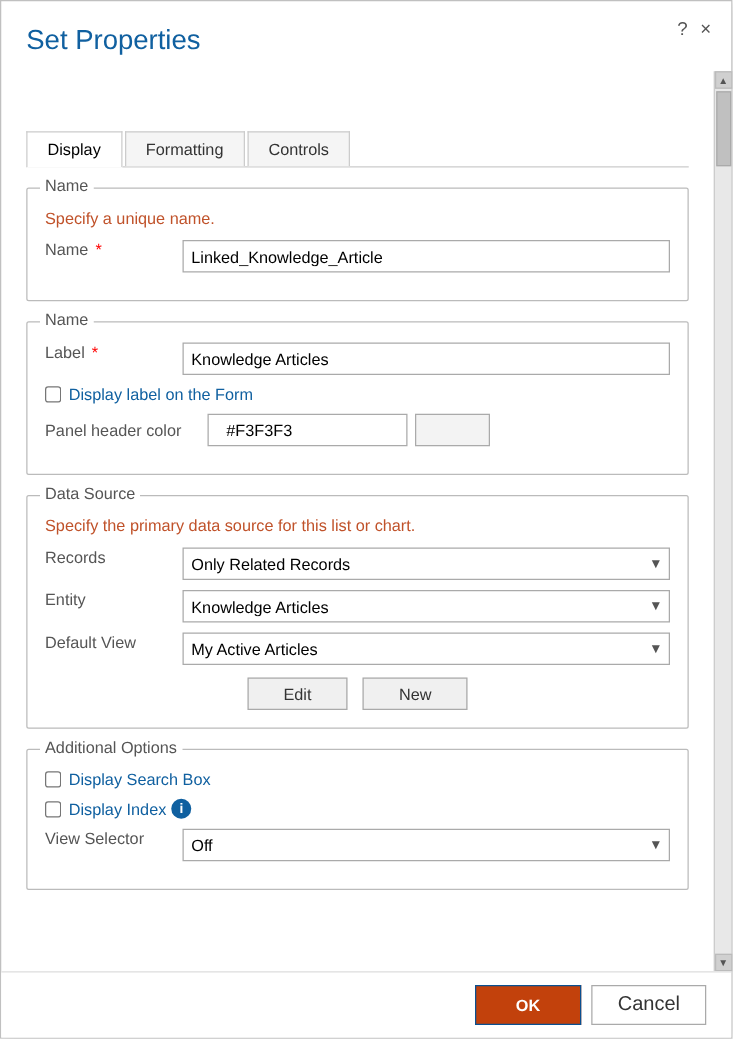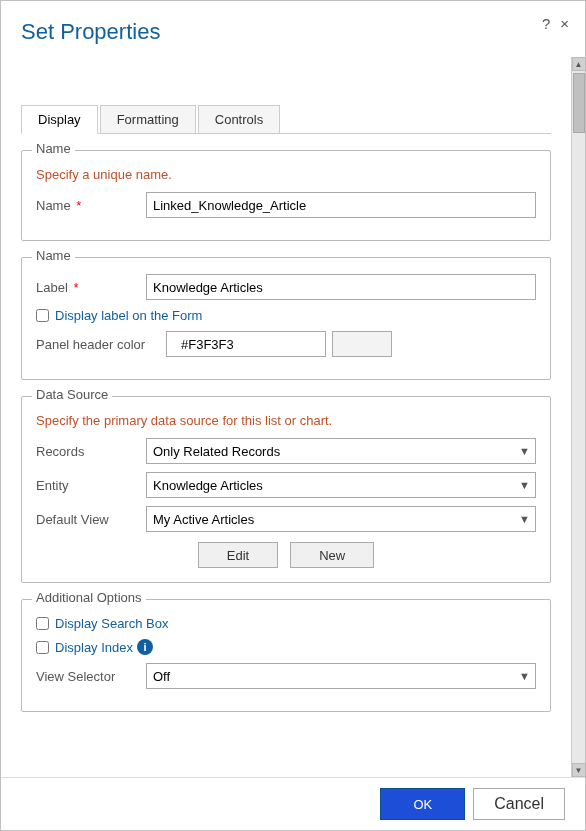--- a/index.html
+++ b/index.html
@@ -103,21 +103,21 @@
       margin-top: 6px;
     }
     .section-description {
       color: #c0522a;
       font-size: 13px;
       margin-bottom: 10px;
       margin-top: 2px;
     }
     .form-row {
       display: flex;
-      align-items: center;
+      align-items: flex-start;
       margin-bottom: 8px;
     }
     .form-label {
       color: #555;
       min-width: 110px;
       font-size: 13px;
     }
     .required-star {
       color: red;
       margin-left: 2px;
@@ -254,26 +254,26 @@
     .dialog-footer {
       padding: 10px 20px;
       border-top: 1px solid #ddd;
       display: flex;
       justify-content: flex-end;
       gap: 8px;
       background: #fff;
     }
     .btn-ok {
       padding: 6px 32px;
-      background: #1d4ed8;
+      background: #c2410c;
       color: #fff;
       border: 1px solid #0a5090;
       font-size: 13px;
       cursor: pointer;
-      font-weight: 400;
+      font-weight: 700;
     }
     .btn-cancel {
       padding: 6px 20px;
       background: #fff;
       color: #333;
       border: 1px solid #aaa;
       font-size: 16px;
       cursor: pointer;
     }
   </style>

